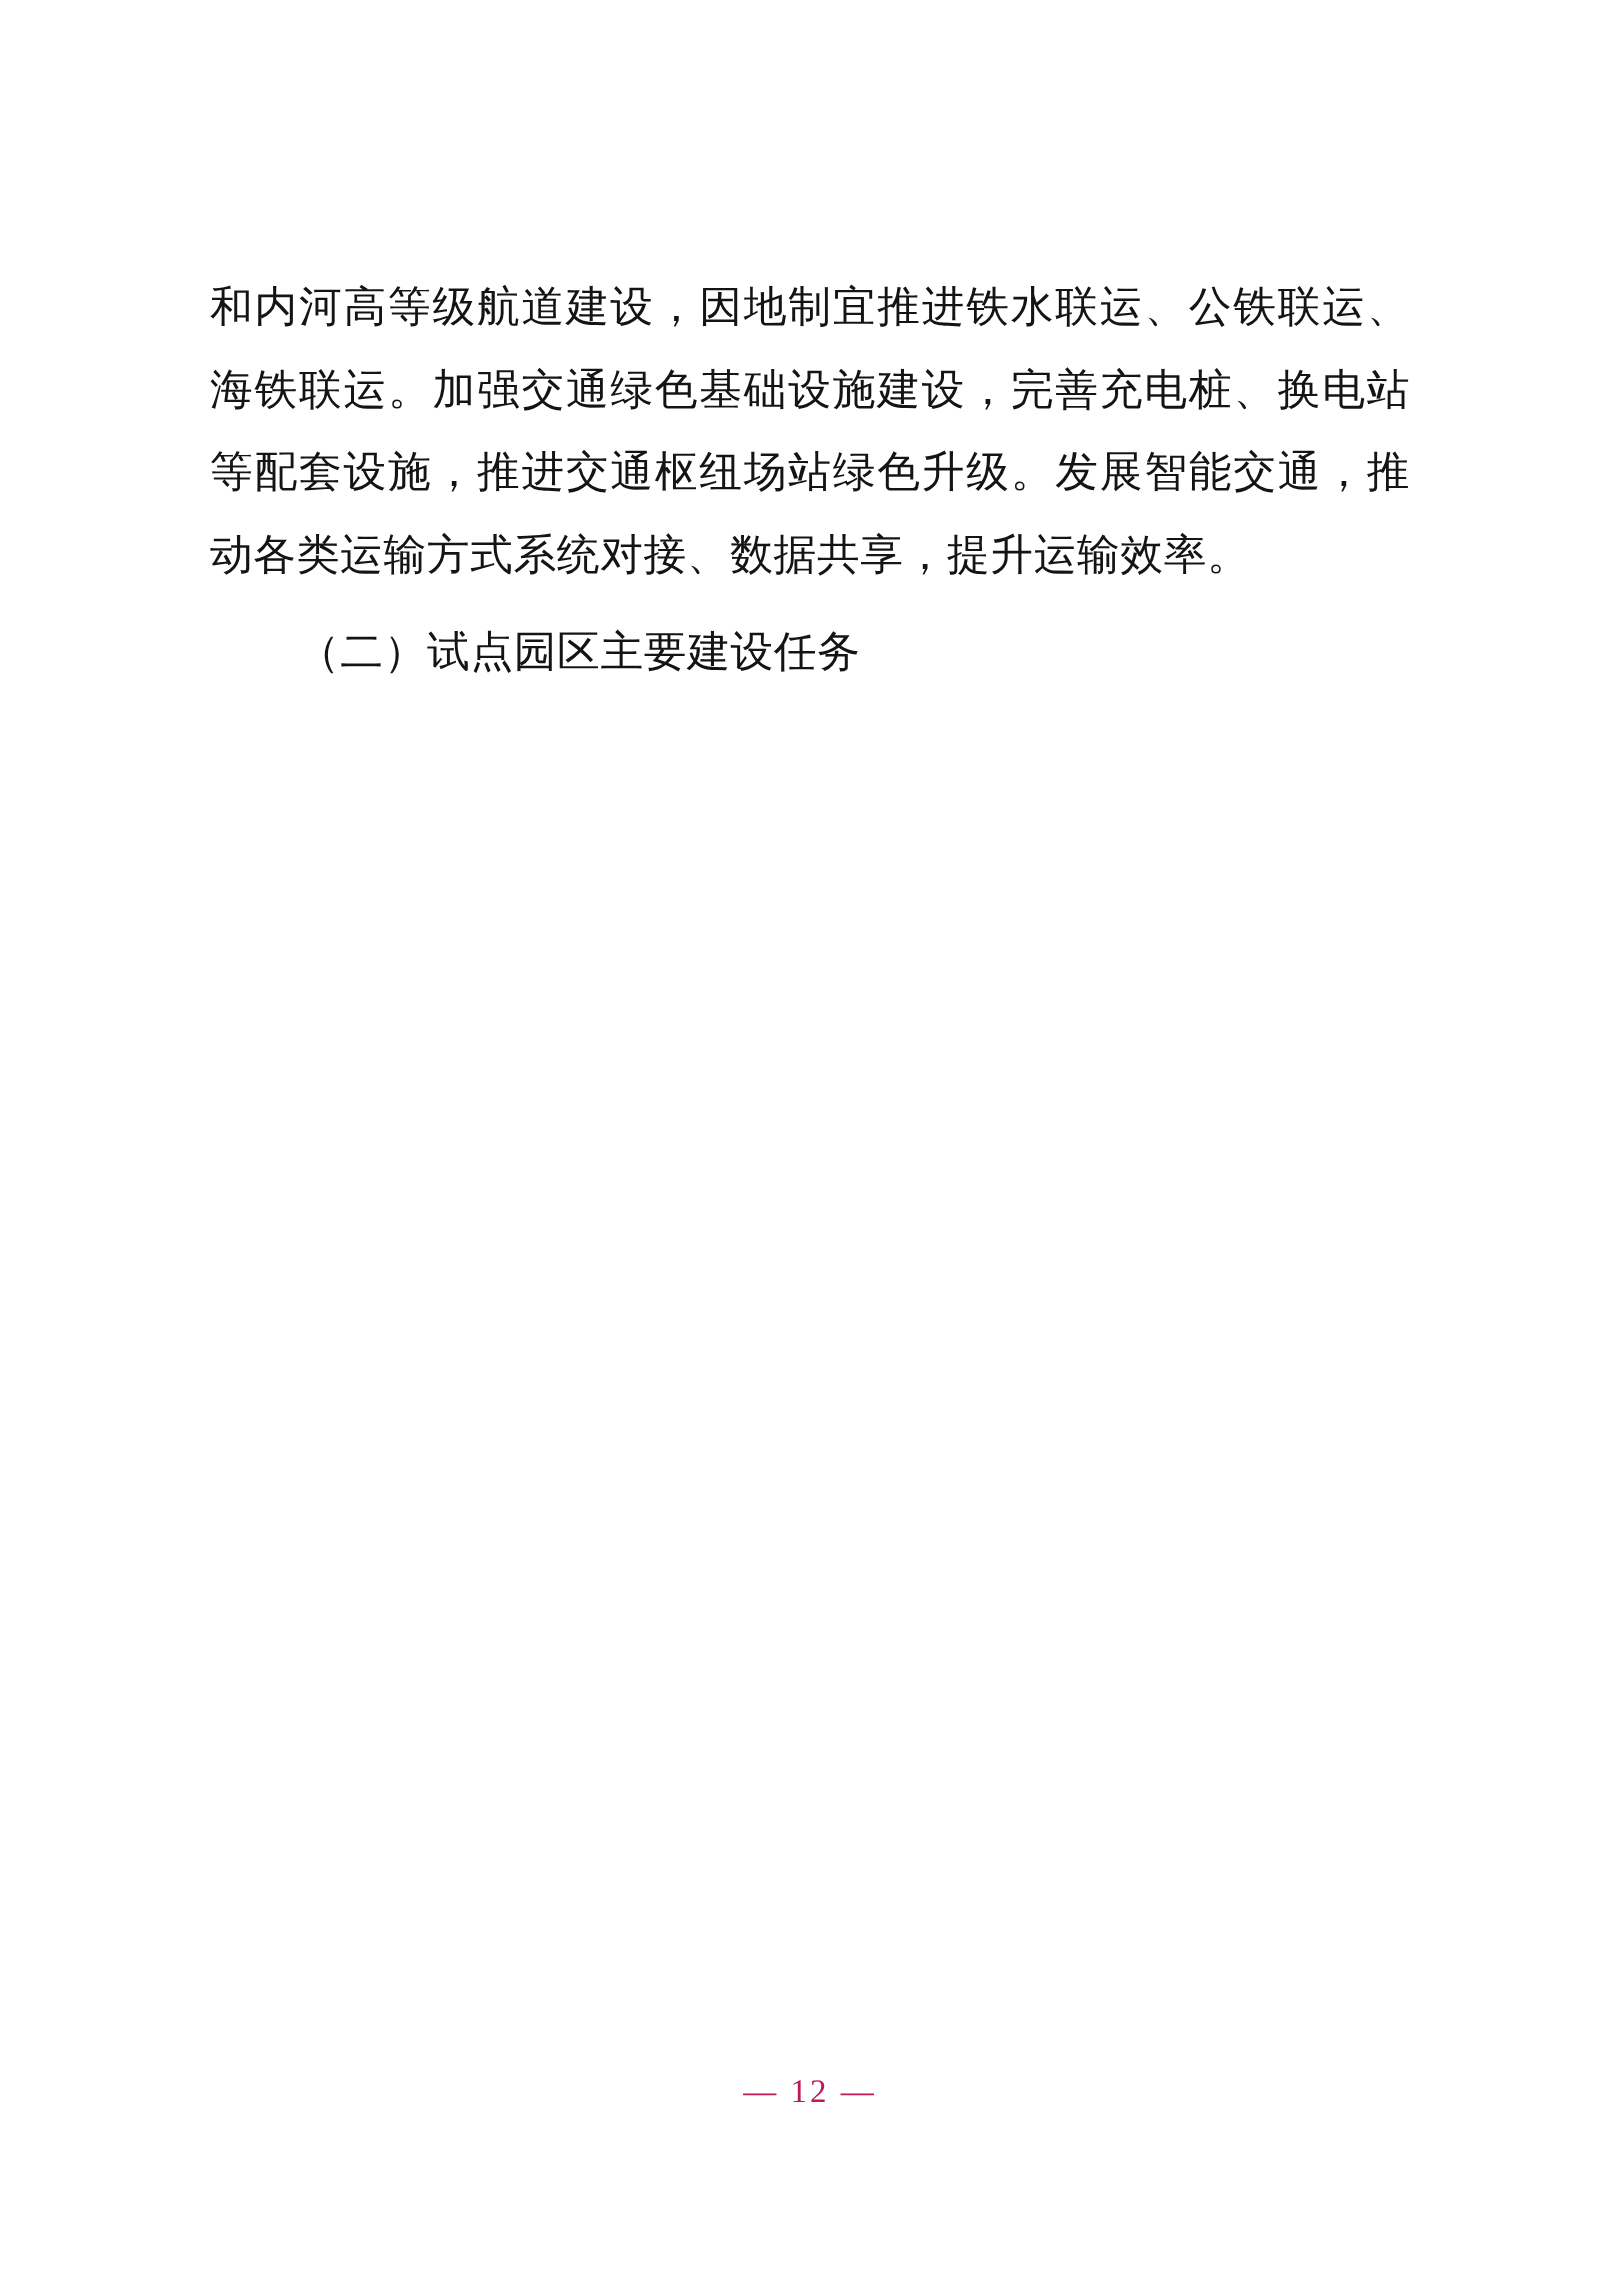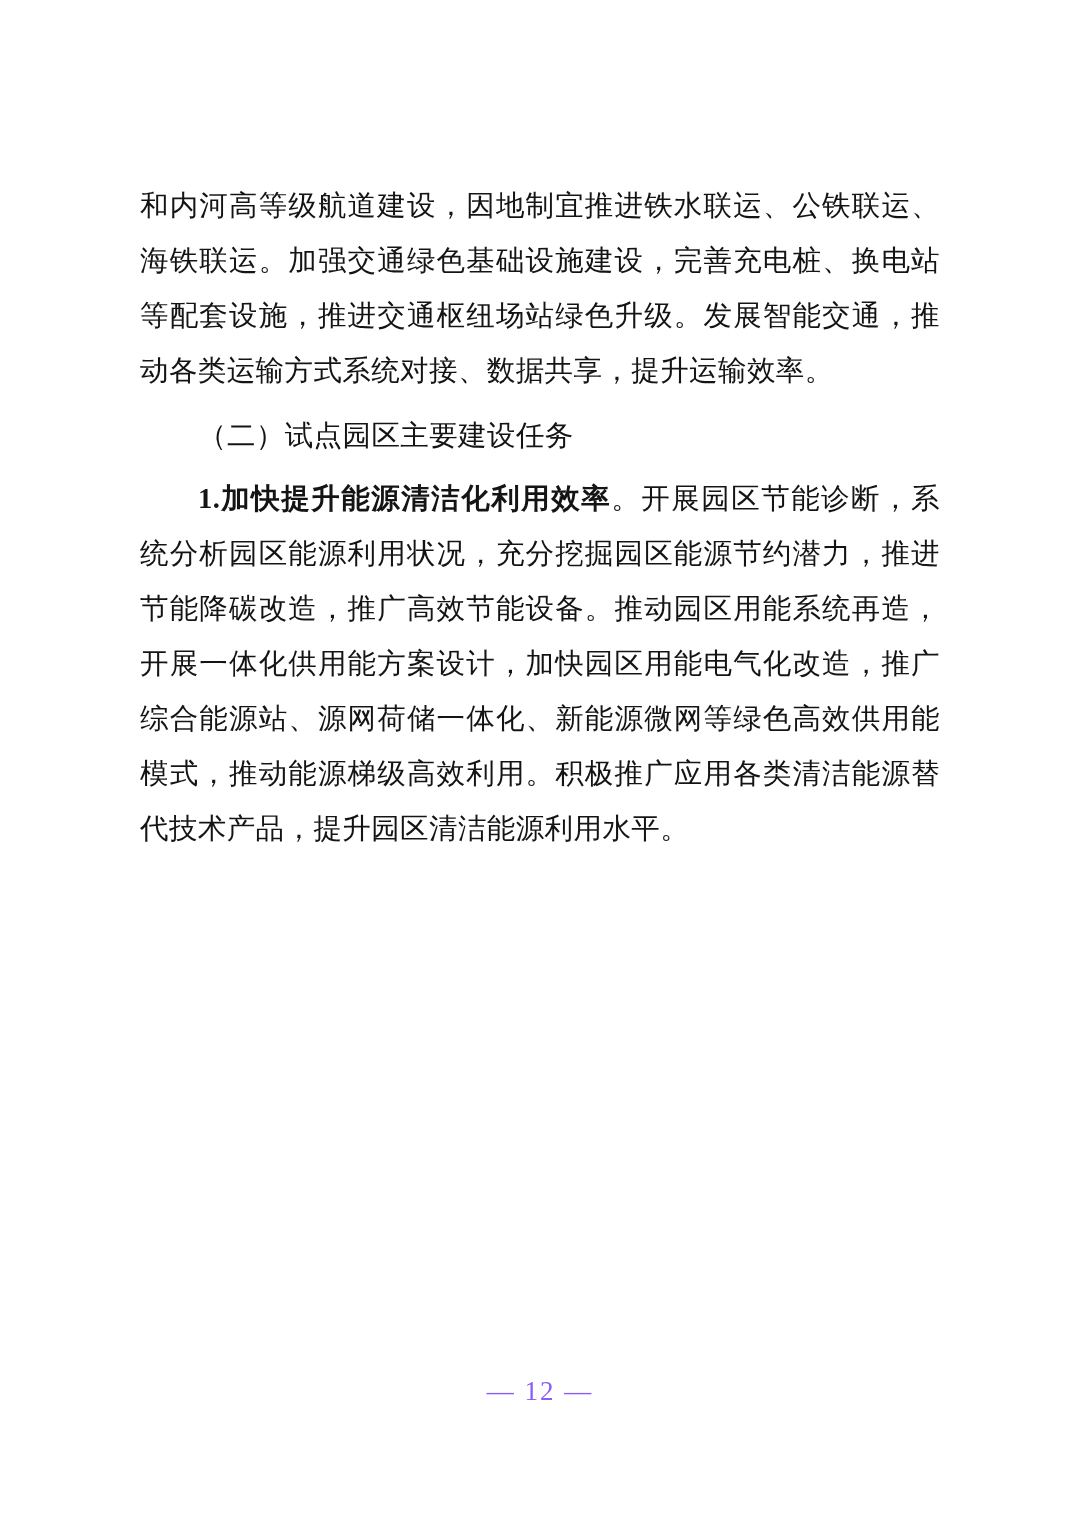--- a/index.html
+++ b/index.html
@@ -46,36 +46,35 @@
   }
   .lead {
     font-weight: 700;
   }
   .page-number {
     position: absolute;
     left: 0;
     right: 0;
     bottom: 120px;
     text-align: center;
-    font-size: 27px;
-    color: #8b5cf6;
+    font-size: 22px;
+    color: #be185d;
     letter-spacing: 2px;
     font-family: "Liberation Serif", "DejaVu Serif", serif;
   }
 </style>
 </head>
 <body>
 
 <div class="page">
   <div class="content">
 
     <p class="body">和内河高等级航道建设，因地制宜推进铁水联运、公铁联运、海铁联运。加强交通绿色基础设施建设，完善充电桩、换电站等配套设施，推进交通枢纽场站绿色升级。发展智能交通，推动各类运输方式系统对接、数据共享，提升运输效率。</p>
 
     <p class="heading">（二）试点园区主要建设任务</p>
 
-    <p class="indent para"><span class="lead">1.加快提升能源清洁化利用效率</span><span>。开展园区节能诊断，系统分析园区能源利用状况，充分挖掘园区能源节约潜力，推进节能降碳改造，推广高效节能设备。推动园区用能系统再造，开展一体化供用能方案设计，加快园区用能电气化改造，推广综合能源站、源网荷储一体化、新能源微网等绿色高效供用能模式，推动能源梯级高效利用。积极推广应用各类清洁能源替代技术产品，提升园区清洁能源利用水平。</span></p>
 
 
 
   </div>
 
   <div class="page-number">— 12 —</div>
 </div>
 
 </body></html>

